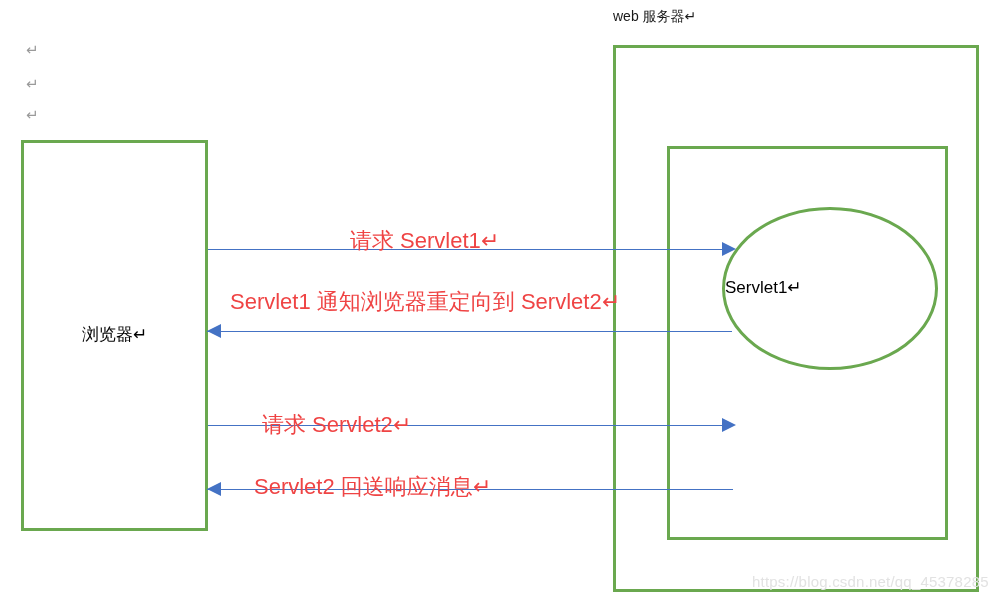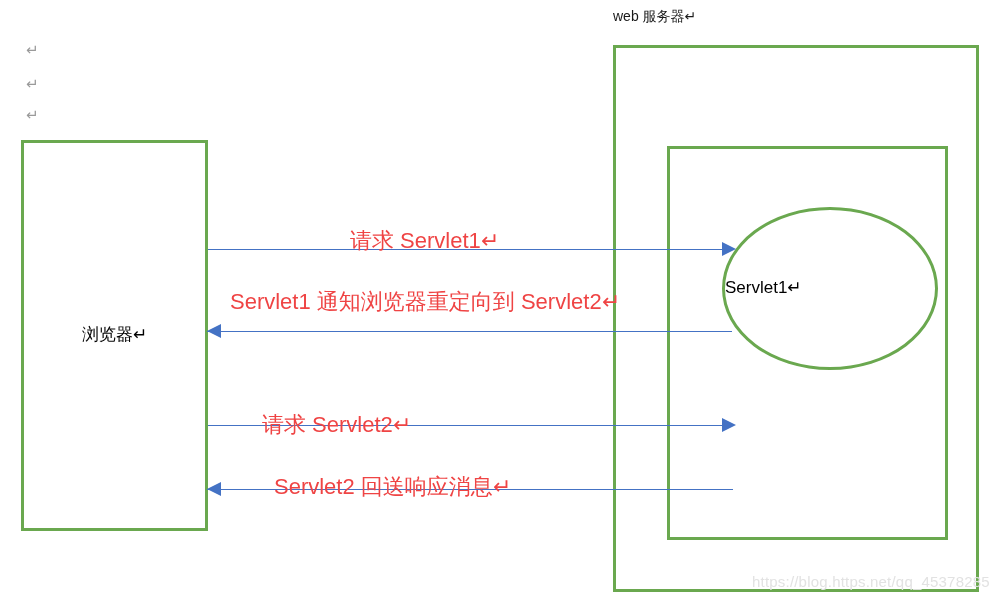--- a/index.html
+++ b/index.html
@@ -132,21 +132,21 @@
   .flow-label {
     position: absolute;
     font-size: 22px;
     white-space: nowrap;
     color: #ef4444;
     background: transparent;
   }
   #flow1-label { left: 350px; top: 226px; }
   #flow2-label { left: 230px; top: 287px; text-align: right; }
   #flow3-label { left: 262px; top: 410px; }
-  #flow4-label { left: 254px; top: 472px; margin-left: 20px; }
+  #flow4-label { left: 254px; top: 472px; }
 
   
   #watermark {
     position: absolute;
     left: 752px;
     top: 573px;
     font-size: 15px;
     color: #e2e2e2;
     white-space: nowrap;
     letter-spacing: 0.2px;
@@ -184,15 +184,15 @@
   <div class="flow-label" id="flow2-label">Servlet1 通知浏览器重定向到 Servlet2↵</div>
 
   <div class="conn-line" id="flow3-line"></div>
   <div class="arrow-head right" id="flow3-arrow"></div>
   <div class="flow-label" id="flow3-label">请求 Servlet2↵</div>
 
   <div class="conn-line" id="flow4-line"></div>
   <div class="arrow-head left" id="flow4-arrow"></div>
   <div class="flow-label" id="flow4-label">Servlet2 回送响应消息↵</div>
 
-  <div id="watermark">https://blog.https.net/qq_45378285</div>
+  <div id="watermark">https://blog.csdn.net/qq_45378285</div>
 
 </div>
 
 </body></html>

